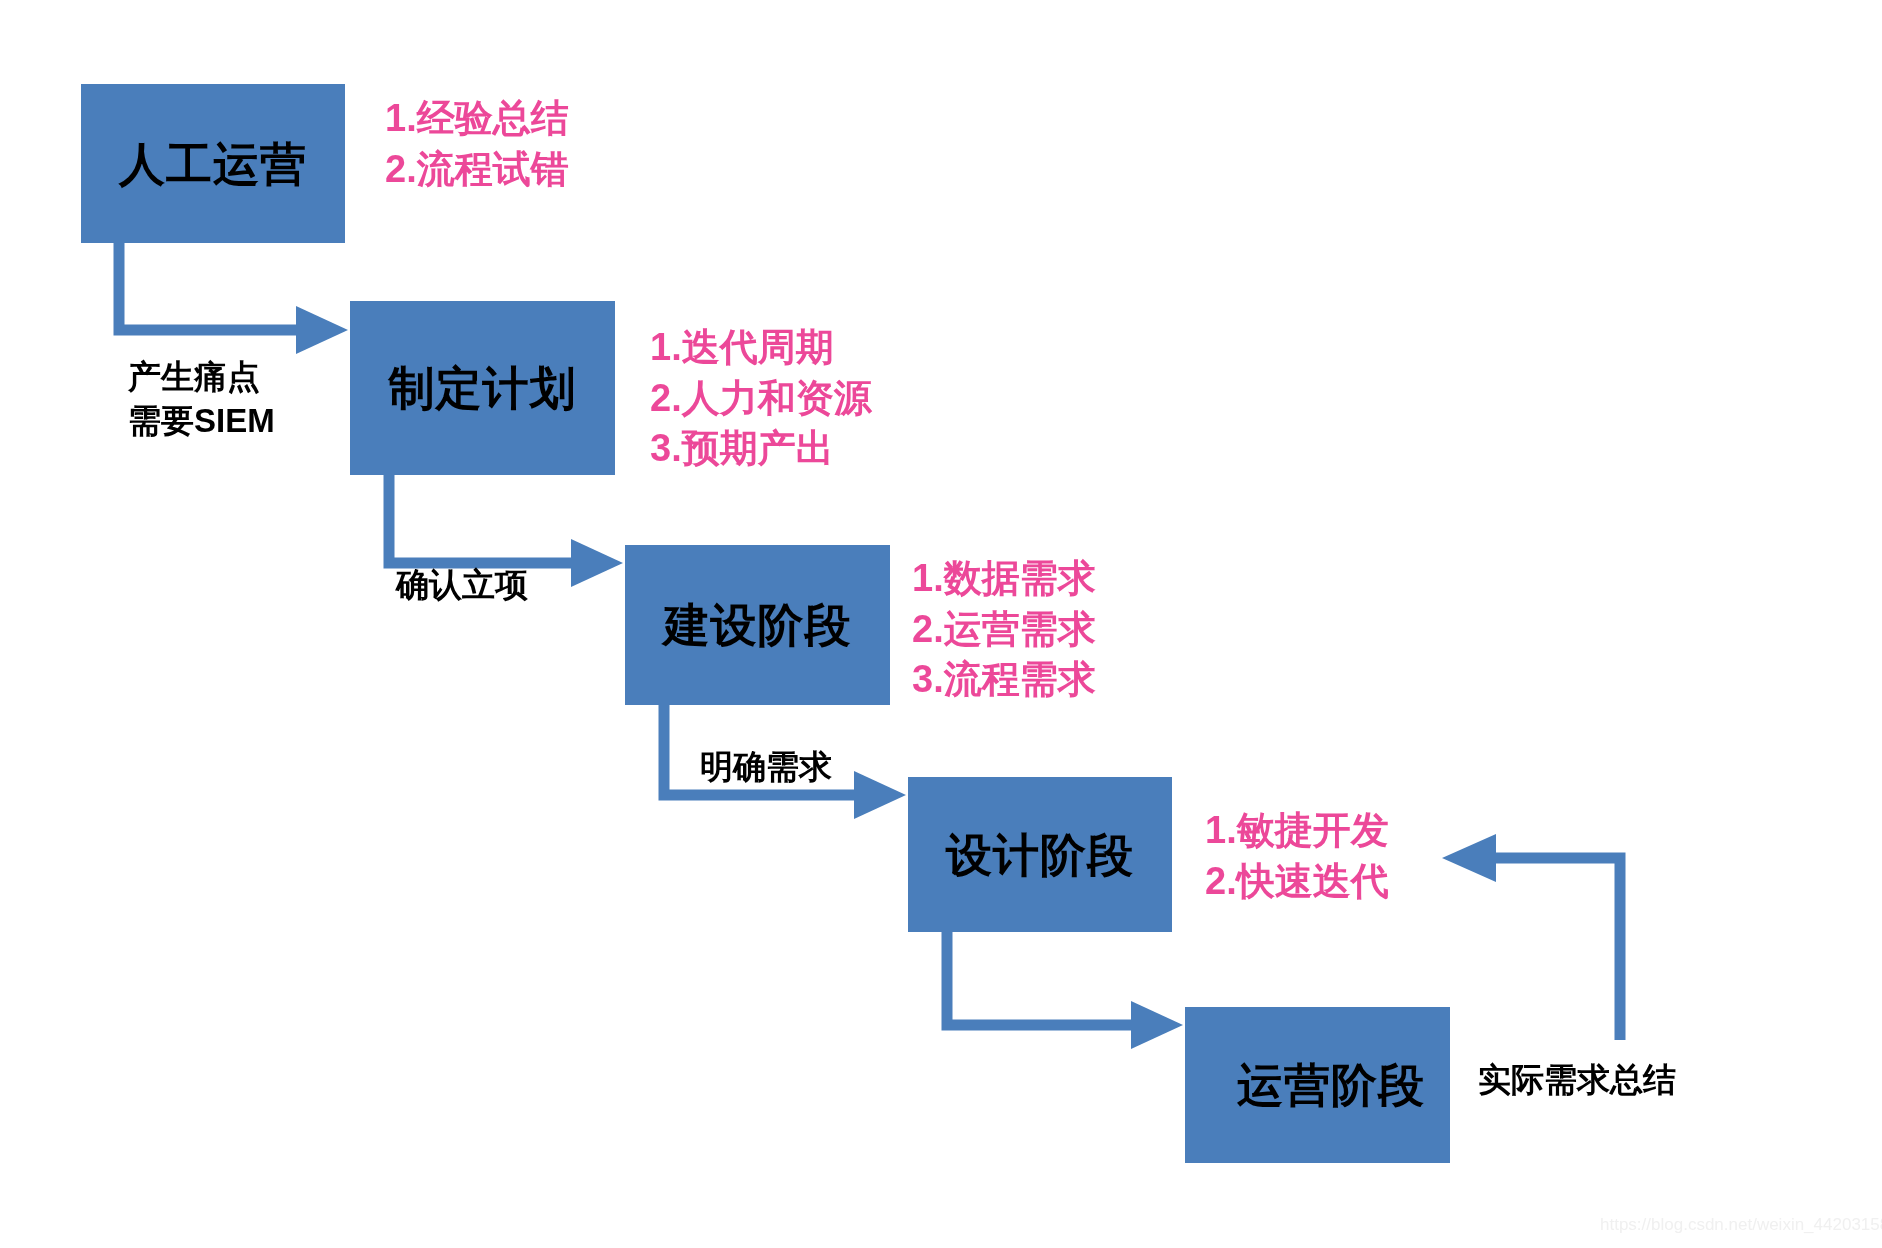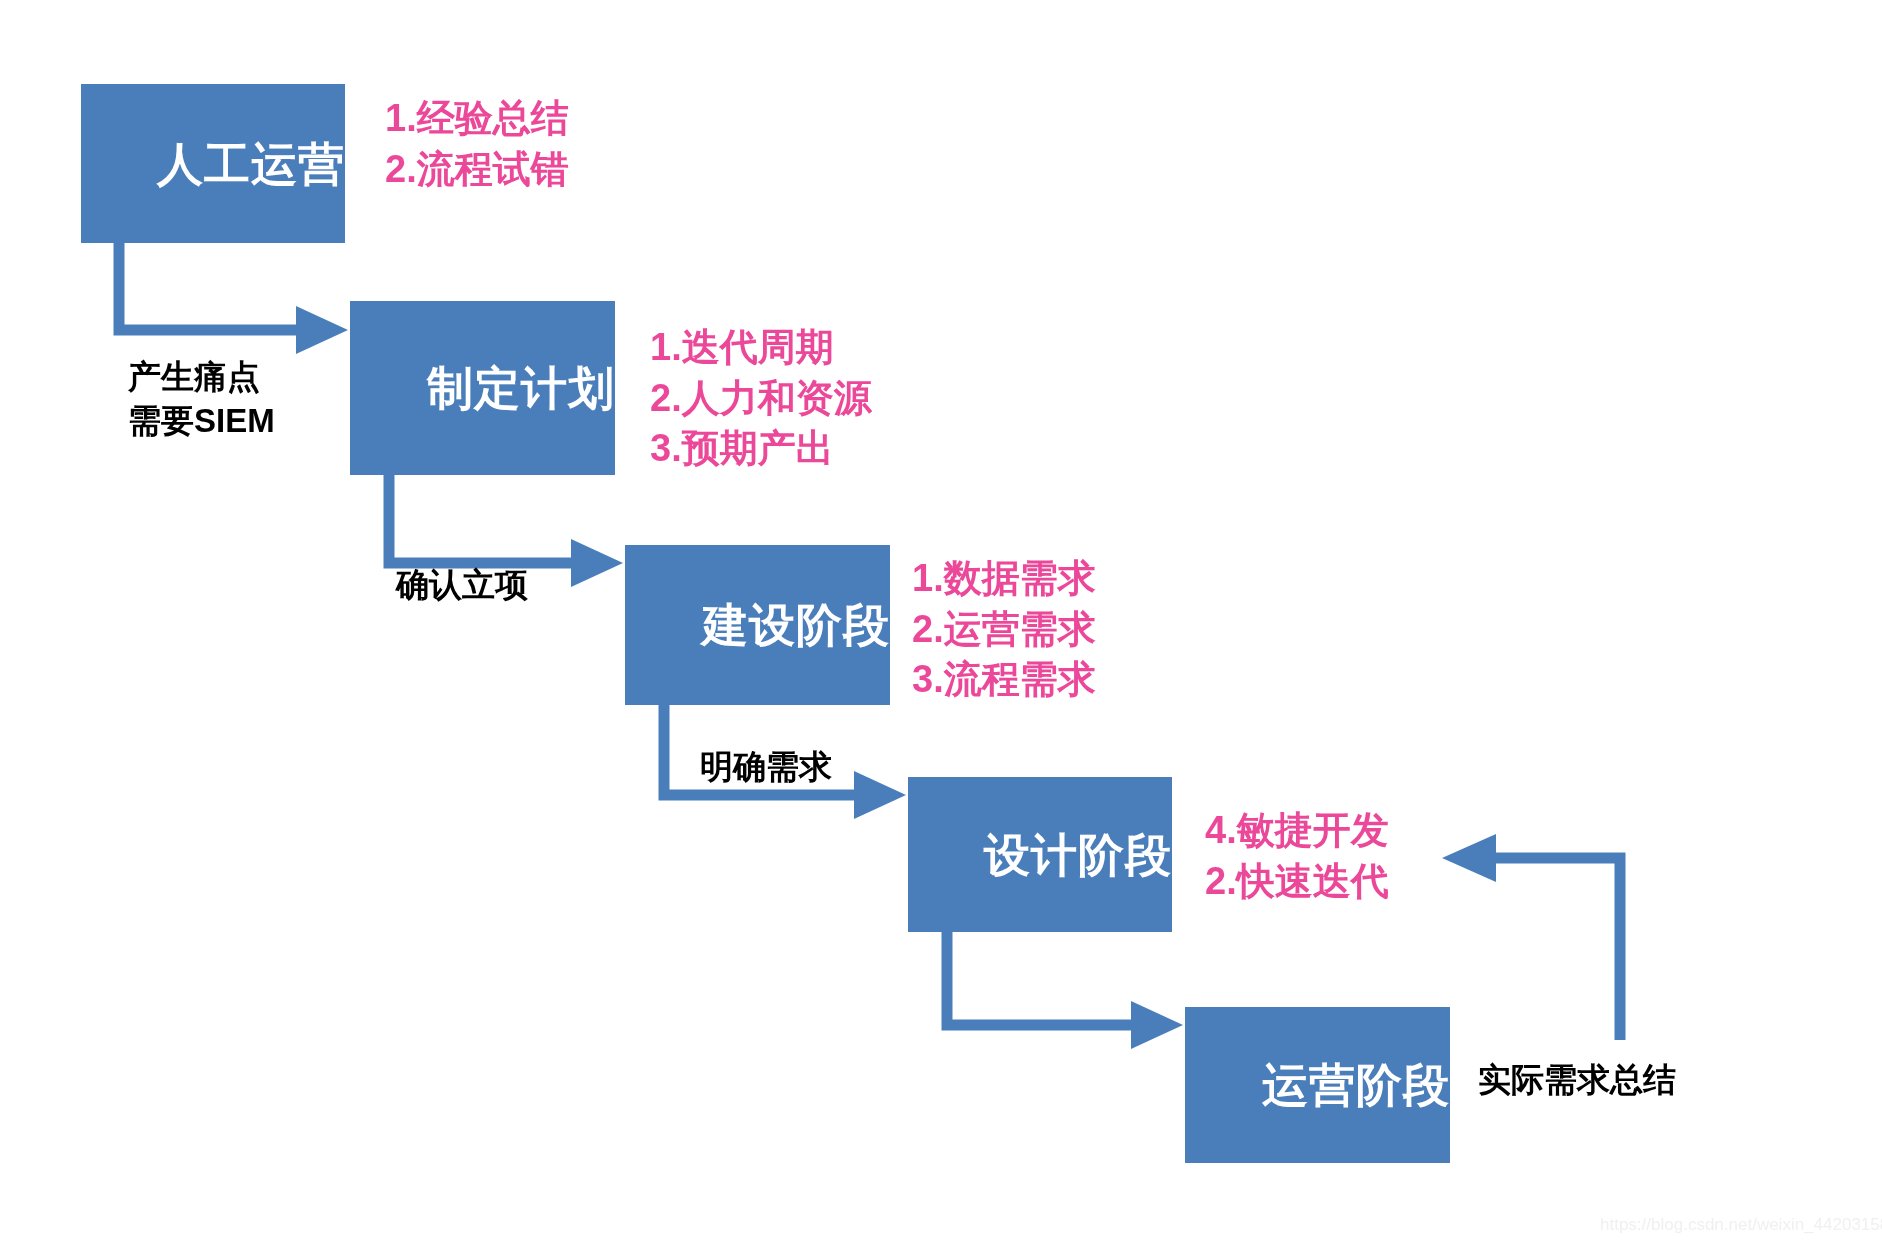--- a/index.html
+++ b/index.html
@@ -22,23 +22,23 @@
     position: absolute;
     left: 0;
     top: 0;
     width: 1882px;
     height: 1248px;
   }
   .node-box {
     position: absolute;
     display: flex;
     align-items: center;
-    justify-content: flex-end;
+    justify-content: center;
     background: #4a7ebb;
-    color: #ffffff;
+    color: #000000;
     font-size: 46px;
     font-weight: bold;
     letter-spacing: 1px;
     box-sizing: border-box;
     z-index: 3;
   }
   .node-label {
     line-height: 1;
     white-space: nowrap;
   }
@@ -140,21 +140,21 @@
     <div>3.预期产出</div>
   </div>
 
   <div class="annotation" style="left:912px; top:553px;">
     <div>1.数据需求</div>
     <div>2.运营需求</div>
     <div>3.流程需求</div>
   </div>
 
   <div class="annotation" style="left:1205px; top:805px;">
-    <div>4.敏捷开发</div>
+    <div>1.敏捷开发</div>
     <div>2.快速迭代</div>
   </div>
 
   <div class="edge-label" style="left:128px; top:355px;">
     <div>产生痛点</div>
     <div>需要SIEM</div>
   </div>
 
   <div class="edge-label" style="left:396px; top:563px;text-align:center;">
     <div>确认立项</div>

